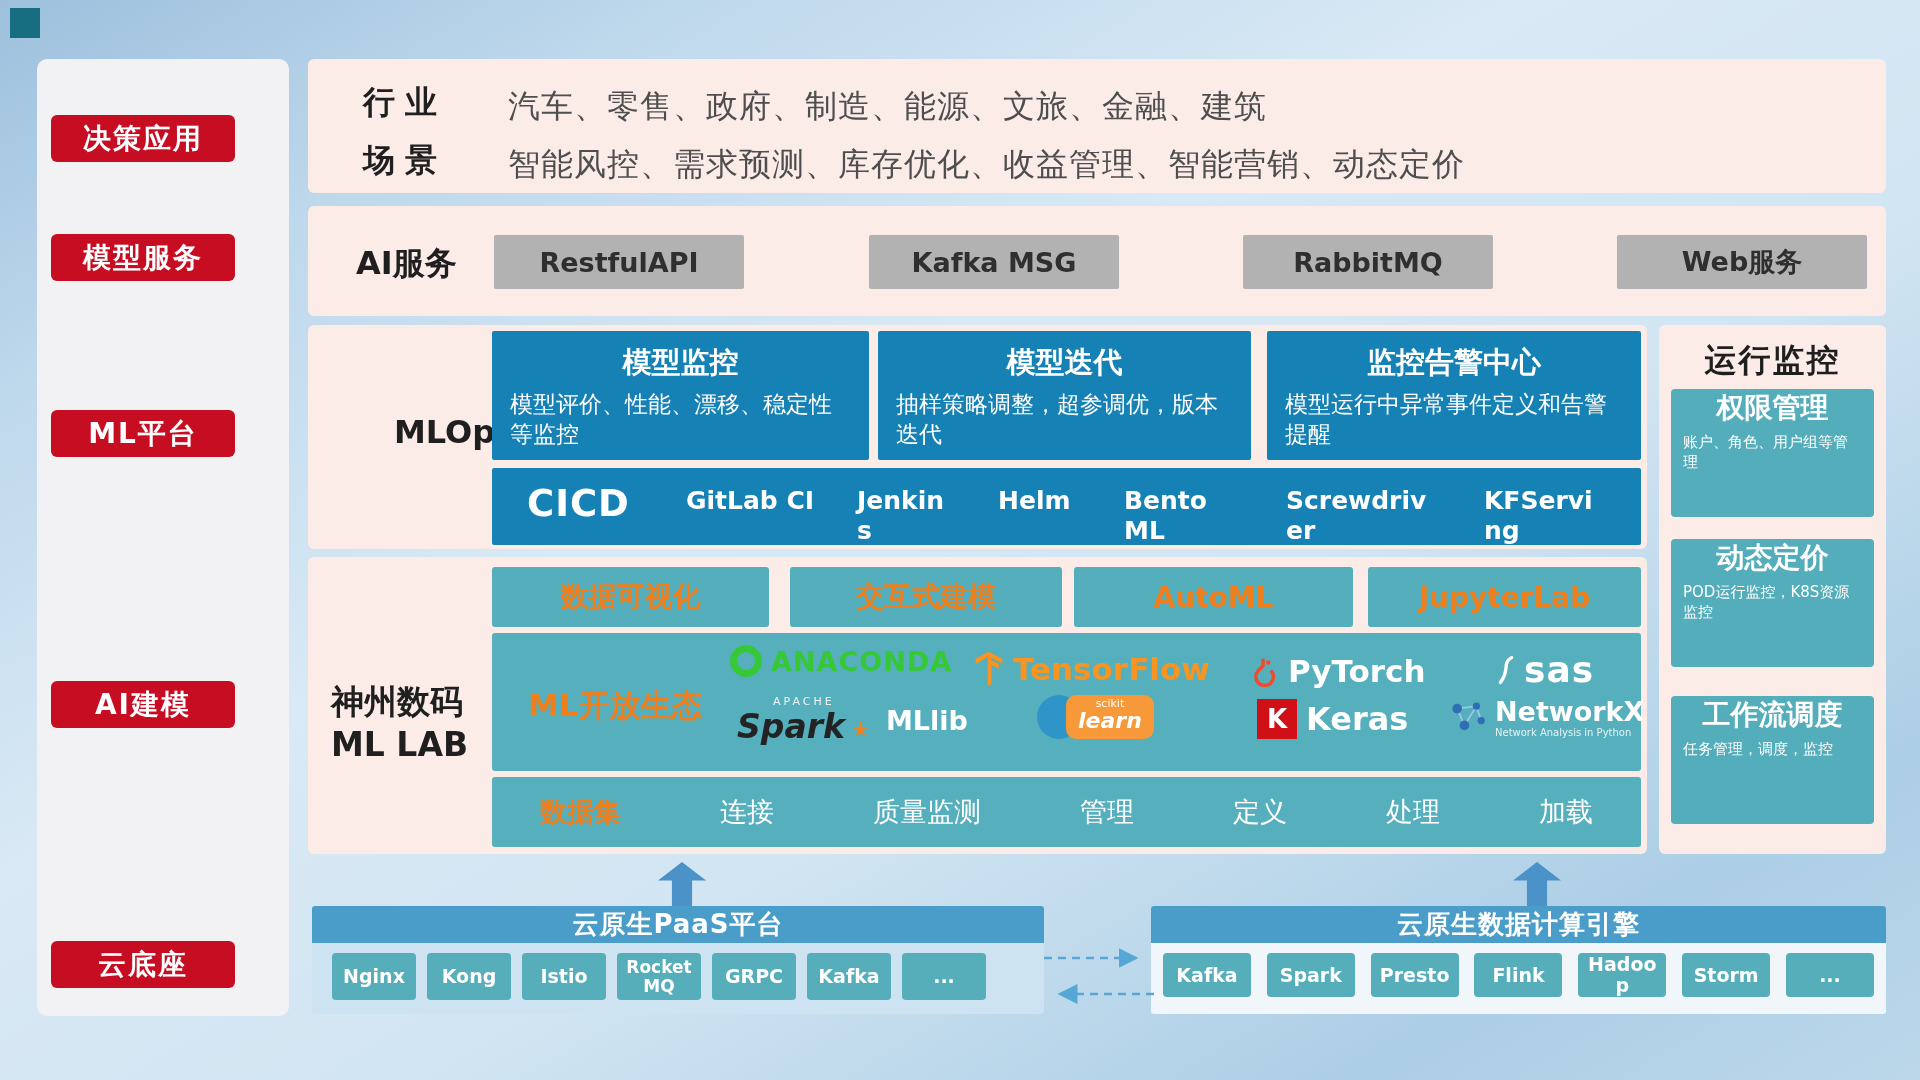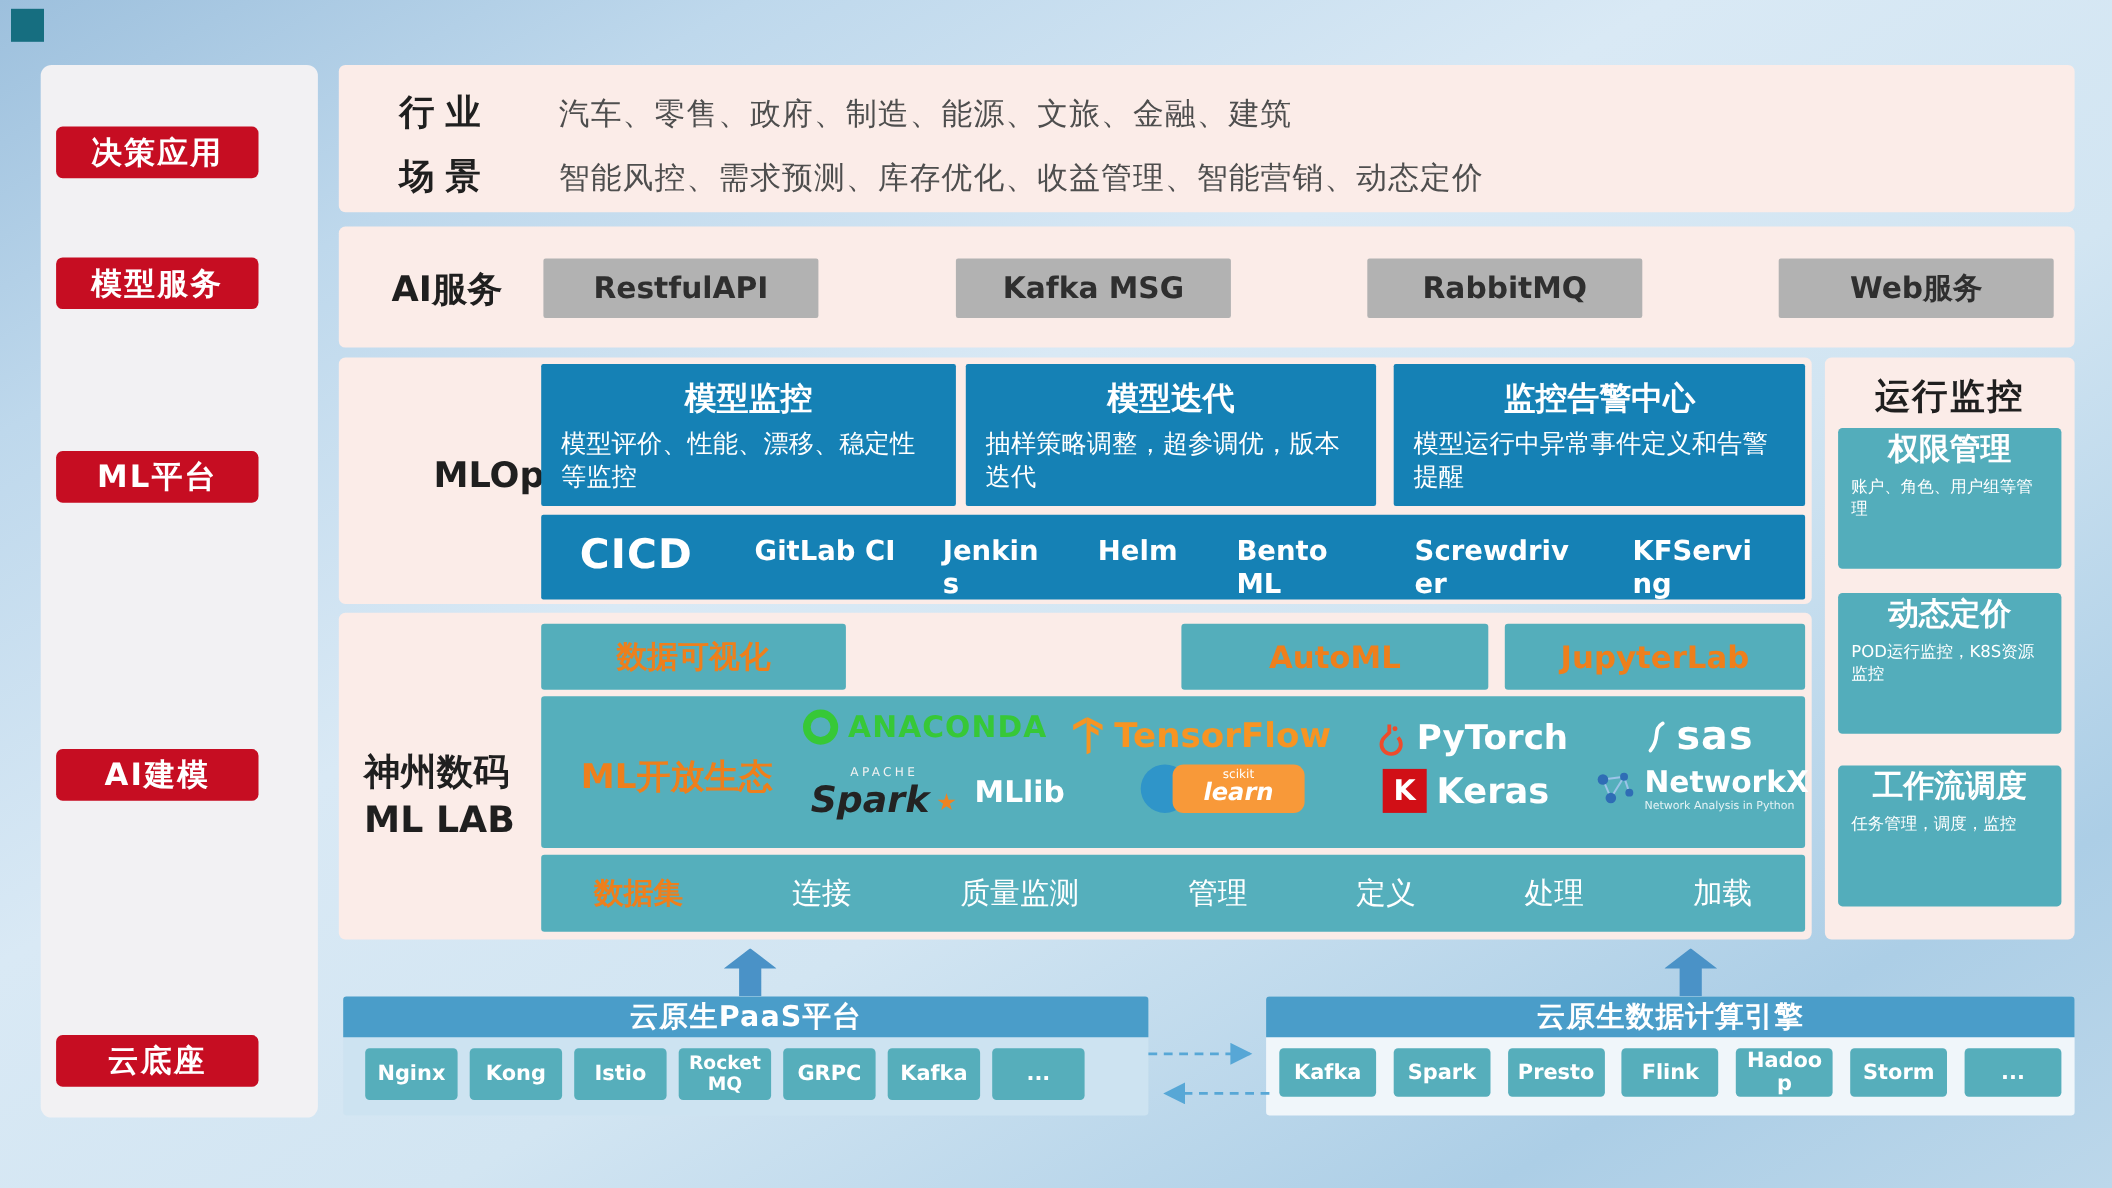--- a/index.html
+++ b/index.html
@@ -10,21 +10,21 @@
     background:linear-gradient(150deg,#9dc0dd 0%,#bed8ec 18%,#d9e9f5 40%,#d2e5f2 60%,#accee6 85%,#bcd7ea 100%);
   }
   .abs{position:absolute}
   .corner{position:absolute;left:10px;top:8px;width:30px;height:30px;background:#166e80}
   .sidebar{position:absolute;left:37px;top:59px;width:252px;height:957px;background:#f2f1f3;border-radius:10px}
   .red-btn{position:absolute;left:14px;width:184px;height:47px;background:#c60d22;border-radius:6px;
     color:#fff;font-weight:bold;font-size:28px;display:flex;align-items:center;justify-content:center;letter-spacing:2px}
   .band{position:absolute;background:#fbece8;border-radius:6px}
   .band-label{position:absolute;font-size:32px;font-weight:bold;color:#1f1f1f}
   .spaced{letter-spacing:10px}
-  .band-value{position:absolute;font-size:28px;color:#4e4e4e;letter-spacing:1px}
+  .band-value{position:absolute;font-size:32px;color:#4e4e4e;letter-spacing:1px}
   .gray-btn{position:absolute;height:54px;width:250px;background:#b2b2b2;border-radius:2px;
     color:#2f2f2f;font-weight:bold;font-size:27px;display:flex;align-items:center;justify-content:center}
   .blue-card{position:absolute;background:#1581b5;border-radius:2px;color:#fff;padding:12px 18px;text-align:center}
   .bc-title{font-size:29px;font-weight:bold;margin-bottom:7px}
   .bc-desc{font-size:23px;text-align:left;line-height:1.3}
   .cicd{position:absolute;background:#1581b5;border-radius:2px;color:#fff}
   .cicd-label{position:absolute;left:35px;top:14px;font-size:37px;font-weight:bold;letter-spacing:1px}
   .cicd-item{position:absolute;top:18px;font-size:25px;font-weight:bold;word-break:break-all;line-height:1.2}
   .mllab-label{position:absolute;font-size:33px;font-weight:bold;color:#1f1f1f;line-height:1.3}
   .tool-btn{position:absolute;height:60px;background:#54aebb;border-radius:3px;
@@ -37,21 +37,21 @@
   .tf-text{color:#f79422;font-weight:bold;font-size:31px}
   .pt-text{color:#fff;font-weight:bold;font-size:31px}
   .sas-text{color:#fff;font-weight:bold;font-size:36px;letter-spacing:1px}
   .spark-word{position:relative;padding-top:12px}
   .spark-apache{position:absolute;top:0;left:36px;font-size:11px;color:#f2f2f2;letter-spacing:3px}
   .spark-text{font-size:33px;font-weight:bold;font-style:italic;color:#232323}
   .spark-star{display:inline-block;width:17px;height:17px;background:#ef8322;margin-left:2px;
     clip-path:polygon(50% 0%,61% 35%,98% 35%,68% 57%,79% 91%,50% 70%,21% 91%,32% 57%,2% 35%,39% 35%)}
   .spark-mllib{font-size:27px;font-weight:bold;color:#fff;margin-left:8px}
   .skl-circle{width:44px;height:44px;border-radius:50%;background:#2f95c9;margin-right:-24px}
-  .skl-badge{background:#f89939;border-radius:10px;padding:3px 28px 5px;display:flex;flex-direction:column;align-items:center}
+  .skl-badge{background:#f89939;border-radius:10px;padding:3px 12px 5px;display:flex;flex-direction:column;align-items:center}
   .skl-top{font-size:11px;color:#fff;line-height:1}
   .skl-text{font-size:22px;color:#fff;font-style:italic;font-weight:bold;line-height:1.1}
   .keras-k{width:40px;height:40px;background:#d10f16;color:#fff;display:flex;align-items:center;justify-content:center;font-weight:bold;font-size:26px}
   .keras-text{font-size:32px;font-weight:bold;color:#fff}
   .nx-col{display:flex;flex-direction:column;line-height:1.1}
   .nx-text{font-size:27px;font-weight:bold;color:#fff}
   .nx-sub{font-size:10px;color:rgba(255,255,255,.85)}
   .dataset{position:absolute;background:#55afbc;border-radius:3px;display:flex;align-items:center;
     justify-content:space-between;padding:0 48px;color:#fff;font-size:27px}
   .ds-first{color:#ee7f1c;font-weight:bold}
@@ -126,20 +126,21 @@
   </div>
 </section>
 
 <section class="band" style="left:308px;top:557px;width:1339px;height:297px">
   <div class="mllab-label" style="left:23px;top:124px">
     <div>神州数码</div>
     <div>ML LAB</div>
   </div>
 
   <div class="tool-btn" style="left:184px;top:10px;width:277px">数据可视化</div>
+  <div class="tool-btn" style="left:482px;top:10px;width:272px">交互式建模</div>
   <div class="tool-btn" style="left:766px;top:10px;width:279px">AutoML</div>
   <div class="tool-btn" style="left:1060px;top:10px;width:273px">JupyterLab</div>
 
   <div class="eco" style="left:184px;top:76px;width:1149px;height:138px">
     <div class="eco-label">ML开放生态</div>
 
     <div class="logo" style="left:238px;top:12px">
       <span class="ana-ring"></span>
       <span class="ana-text">ANACONDA</span>
     </div>

